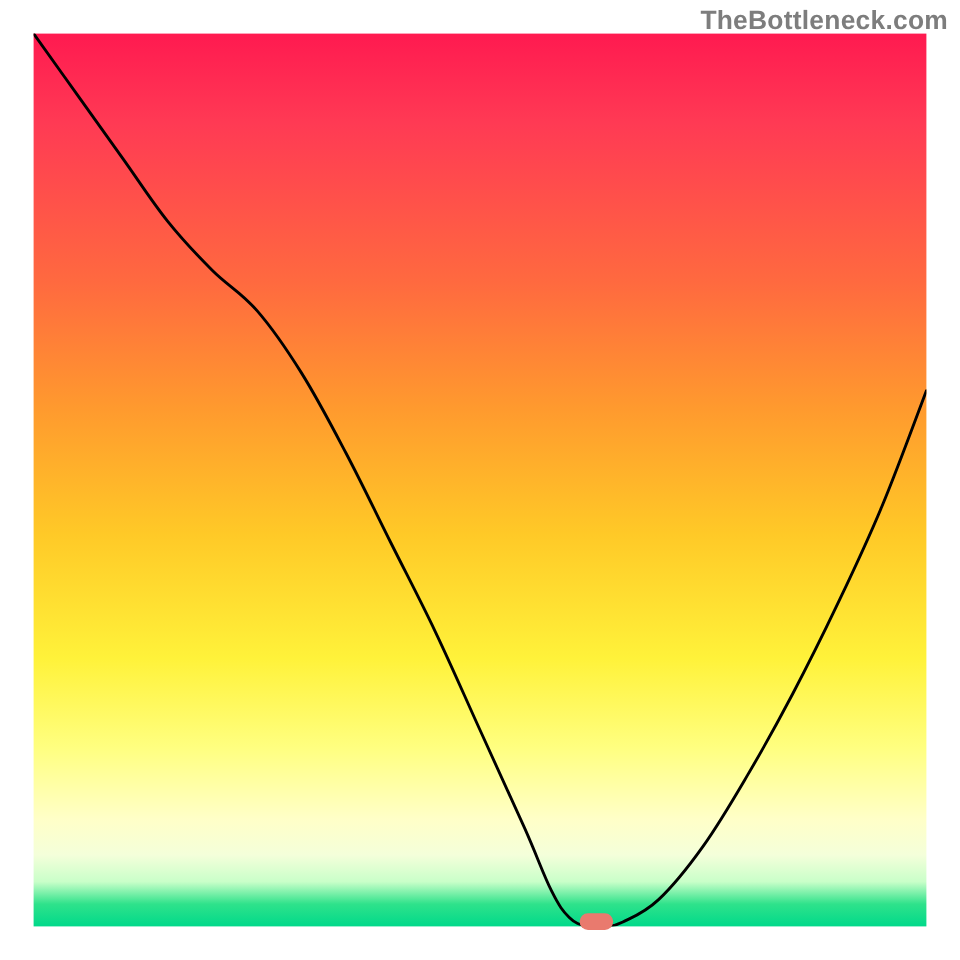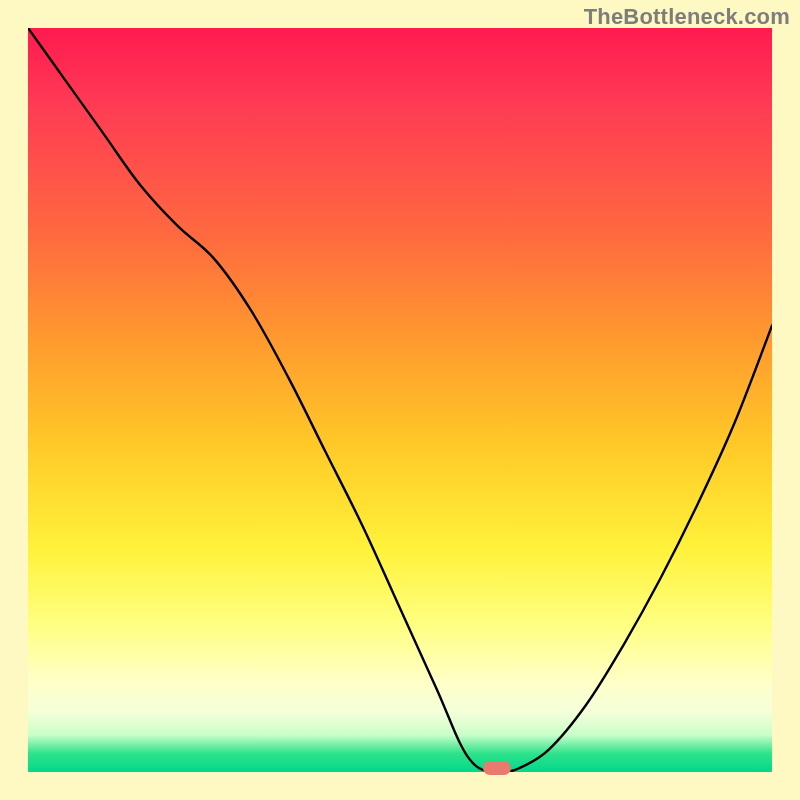--- a/index.html
+++ b/index.html
@@ -10,21 +10,21 @@
     background: #000;
     overflow: hidden;
     font-family: Arial, Helvetica, sans-serif;
   }
   .frame {
     position: absolute;
     top: 0;
     left: 0;
     width: 800px;
     height: 800px;
-    background: #fef9c3;
+    background: #ffffff;
   }
   .plot {
     position: absolute;
     top: 28px;
     left: 28px;
     width: 744px;
     height: 744px;
     
     background: linear-gradient(
       to bottom,

